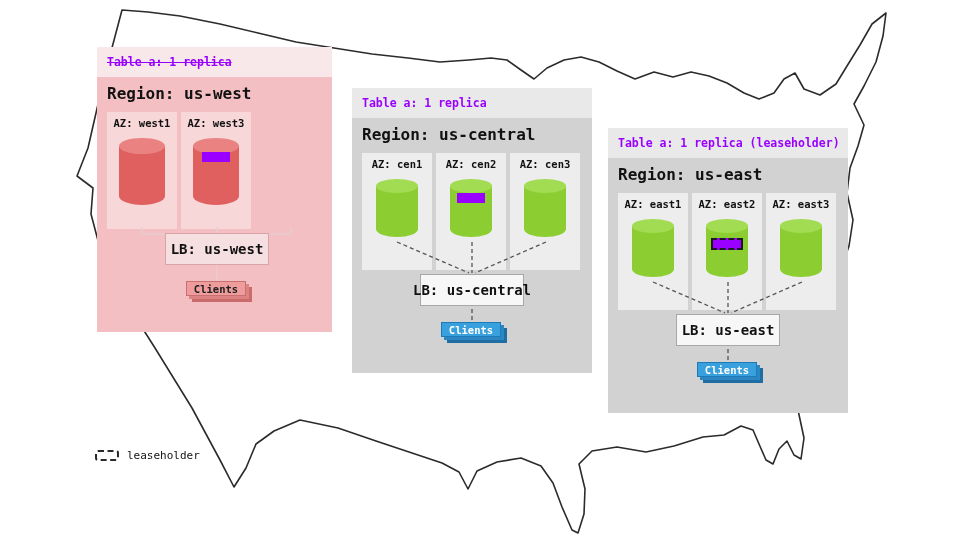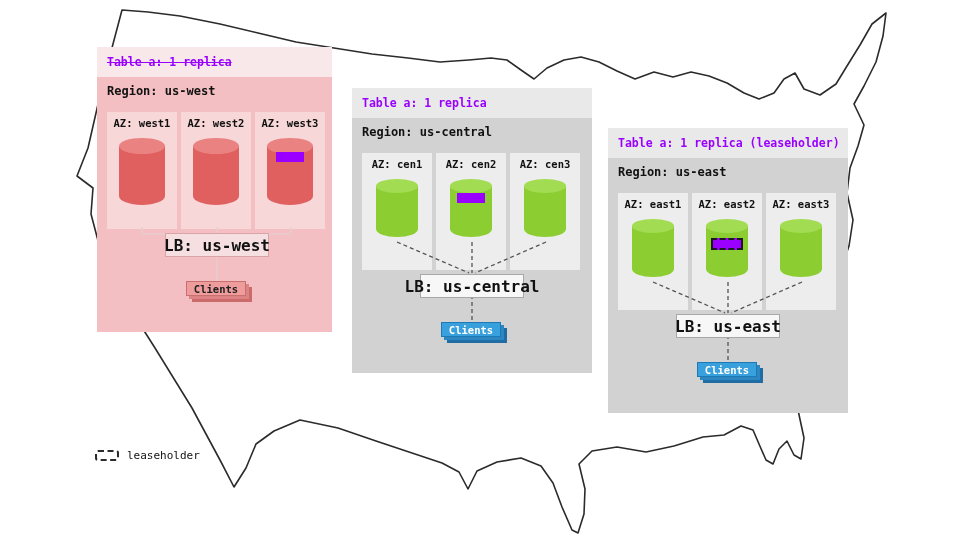--- a/index.html
+++ b/index.html
@@ -8,34 +8,34 @@
     font-family:"DejaVu Sans Mono","Liberation Mono",monospace;color:var(--text-dark,#111);
   }
   svg.map{position:absolute;left:0;top:0;z-index:0;}
   .map path{fill:#ffffff;stroke:var(--map-stroke,#2b2b2b);stroke-width:1.6;stroke-linejoin:round;}
 
   .panel{position:absolute;z-index:2;font-weight:bold;}
   .panel-header{height:30px;display:flex;align-items:center;padding-left:10px;box-sizing:border-box;}
   .table-label{font-size:11.5px;color:var(--purple,#9900ff);white-space:nowrap;}
   .table-label.strike{text-decoration:line-through;}
   .panel-body{position:absolute;left:0;right:0;top:30px;bottom:0;}
-  .region-title{position:absolute;left:10px;top:7px;font-size:12px;color:#111;white-space:nowrap;}
+  .region-title{position:absolute;left:10px;top:7px;font-size:16px;color:#111;white-space:nowrap;}
   .az-row{position:absolute;left:10px;top:35px;display:flex;gap:4px;}
   .az-box{width:70px;height:117px;display:flex;flex-direction:column;align-items:center;box-sizing:border-box;}
   .az-label{font-size:10.5px;padding-top:5px;white-space:nowrap;}
   .cyl-wrap{position:relative;margin-top:7px;}
   .range-marker{position:absolute;left:50%;transform:translateX(-50%);top:16px;width:28px;height:10px;background:var(--purple,#9900ff);}
   .range-marker.dashed{top:21px;width:32px;height:12px;border:2px dashed #1a1a1a;box-sizing:border-box;}
 
   .connectors{position:absolute;left:0;top:0;pointer-events:none;}
   .west-line line{stroke:var(--west-line,#e7cdd0);stroke-width:1.5;}
   .dash-line line{stroke:var(--dash-line,#555);stroke-width:1.3;stroke-dasharray:4 3;}
 
-  .lb-box{position:absolute;left:68px;top:156px;width:104px;height:24px;box-sizing:border-box;
-    font-size:16px;display:flex;align-items:center;justify-content:center;white-space:nowrap;}
+  .lb-box{position:absolute;left:68px;top:156px;width:104px;height:32px;box-sizing:border-box;
+    font-size:14px;display:flex;align-items:center;justify-content:center;white-space:nowrap;}
   .clients-box{position:absolute;left:89px;top:204px;width:60px;height:15px;box-sizing:border-box;
     font-size:10.5px;display:flex;align-items:center;justify-content:center;}
 
   
   .panel.west .panel-header{background:var(--west-header-bg,#f8e8ea);}
   .panel.west .panel-body{background:var(--west-body-bg,#f3bfc2);}
   .panel.west .az-box{background:var(--west-az-bg,#f7d7d8);}
   .panel.west .cyl-body{fill:var(--west-cyl,#e06060);}
   .panel.west .cyl-top{fill:var(--west-cyl-top,#ea8282);}
   .panel.west .lb-box{background:var(--west-lb-bg,#f6dfe1);border:1px solid var(--west-lb-border,#d9a3a8);}
@@ -82,29 +82,20 @@
       <div class="az-box">
         <div class="az-label">AZ: west1</div>
         <div class="cyl-wrap">
           <svg width="50" height="72" viewBox="0 0 50 72">
             <path class="cyl-body" d="M2 10 v50 a23 9 0 0 0 46 0 V10"></path>
               <ellipse class="cyl-top" cx="25" cy="10" rx="23" ry="8"></ellipse>
           </svg>
         </div>
       </div>
       <div class="az-box">
-        <div class="az-label">AZ: west2</div>
-        <div class="cyl-wrap">
-          <svg width="50" height="72" viewBox="0 0 50 72">
-            <path class="cyl-body" d="M2 10 v50 a23 9 0 0 0 46 0 V10"></path>
-              <ellipse class="cyl-top" cx="25" cy="10" rx="23" ry="8"></ellipse>
-          </svg>
-        </div>
-      </div>
-      <div class="az-box">
         <div class="az-label">AZ: west3</div>
         <div class="cyl-wrap">
           <svg width="50" height="72" viewBox="0 0 50 72">
             <path class="cyl-body" d="M2 10 v50 a23 9 0 0 0 46 0 V10"></path>
               <ellipse class="cyl-top" cx="25" cy="10" rx="23" ry="8"></ellipse>
           </svg>
           <div class="range-marker"></div>
         </div>
       </div>
     </div>

